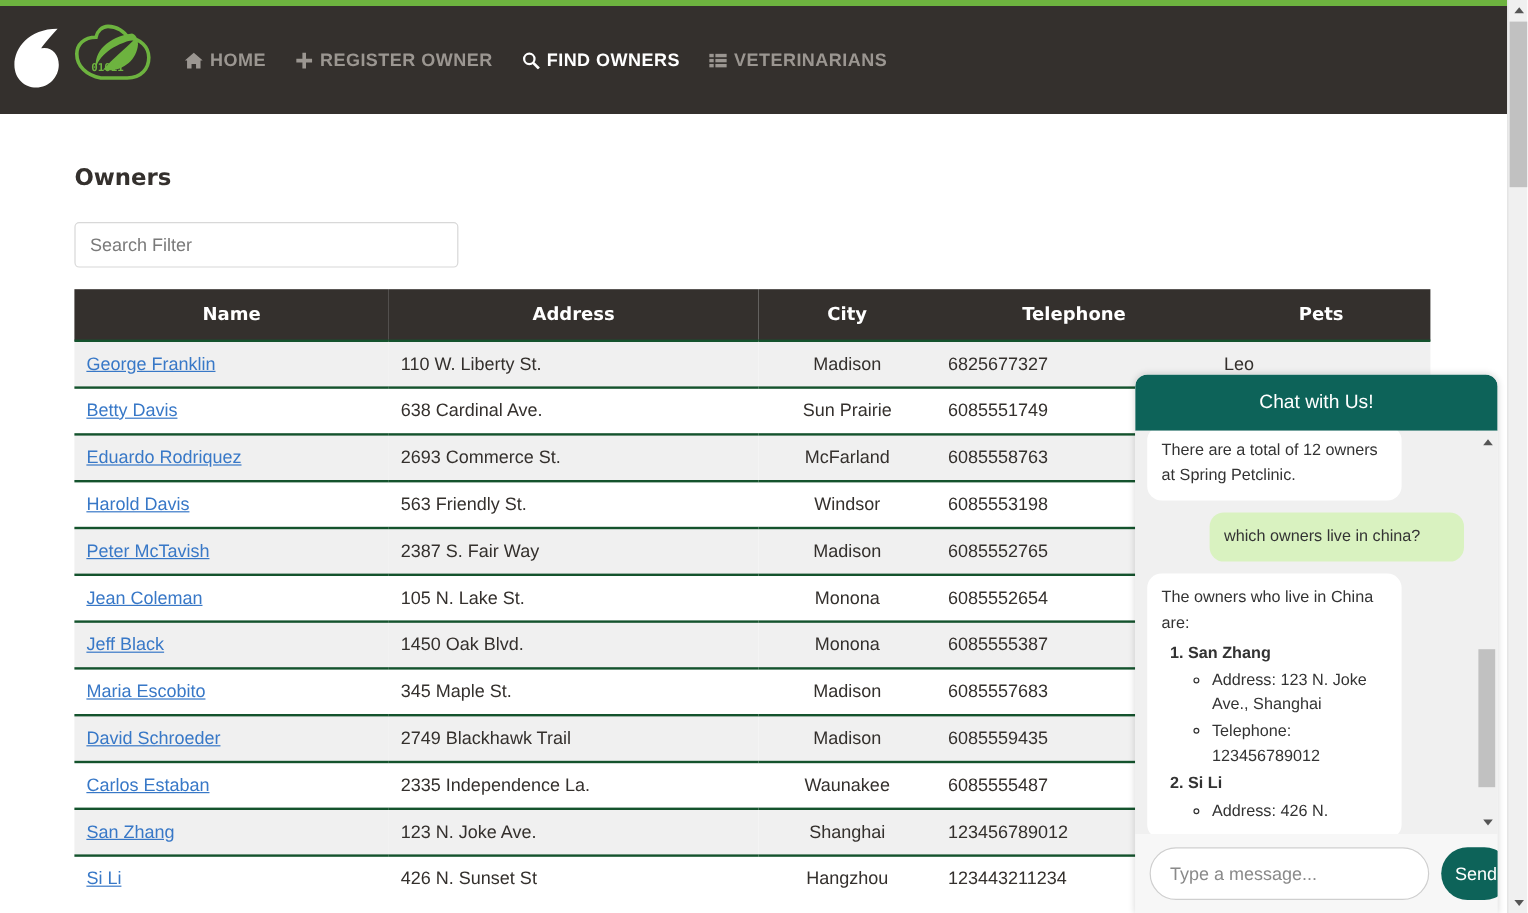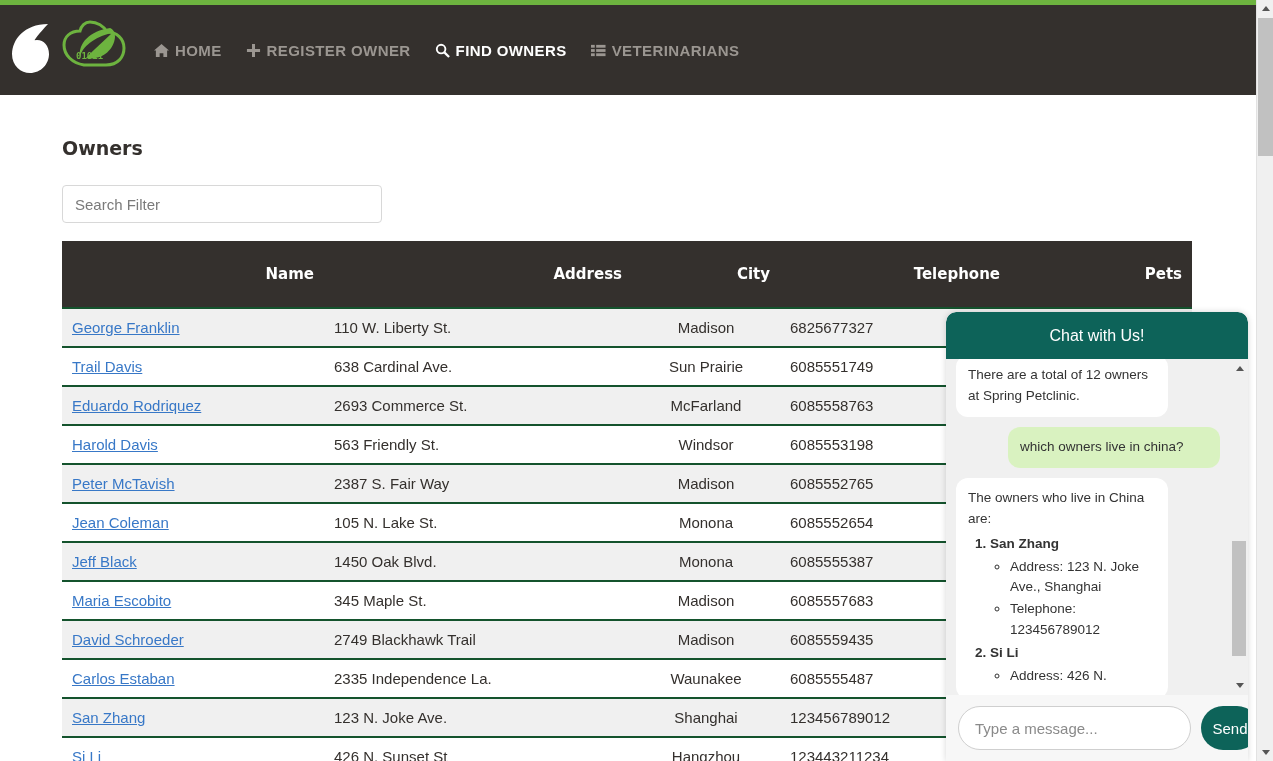--- a/index.html
+++ b/index.html
@@ -154,24 +154,24 @@
   }
   table#owners-table {
     width: 1130px;
     border-collapse: collapse;
     font-size: 15px;
     color: #34302d;
   }
   table#owners-table thead th {
     background: #34302d;
     color: #ffffff;
-    text-align: right;
+    text-align: center;
     font-weight: bold;
     font-size: 15px;
-    padding: 24px 10px;
+    padding: 12px 10px;
     border: none;
     font-family: "DejaVu Sans", sans-serif;
   }
   table#owners-table tbody td {
     padding: 10px 10px;
     border-top: 2px solid #14532d;
     vertical-align: middle;
     font-size: 15px;
     white-space: nowrap;
   }
@@ -417,21 +417,21 @@
         </thead>
         <tbody id="owners-tbody">
             <tr>
               <td class="col-name"><a class="owner-link">George Franklin</a></td>
               <td class="col-address">110 W. Liberty St.</td>
               <td class="col-city">Madison</td>
               <td class="col-tel">6825677327</td>
               <td class="col-pets">Leo</td>
             </tr>
             <tr>
-              <td class="col-name"><a class="owner-link">Trail Davis</a></td>
+              <td class="col-name"><a class="owner-link">Betty Davis</a></td>
               <td class="col-address">638 Cardinal Ave.</td>
               <td class="col-city">Sun Prairie</td>
               <td class="col-tel">6085551749</td>
               <td class="col-pets"></td>
             </tr>
             <tr>
               <td class="col-name"><a class="owner-link">Eduardo Rodriquez</a></td>
               <td class="col-address">2693 Commerce St.</td>
               <td class="col-city">McFarland</td>
               <td class="col-tel">6085558763</td>

